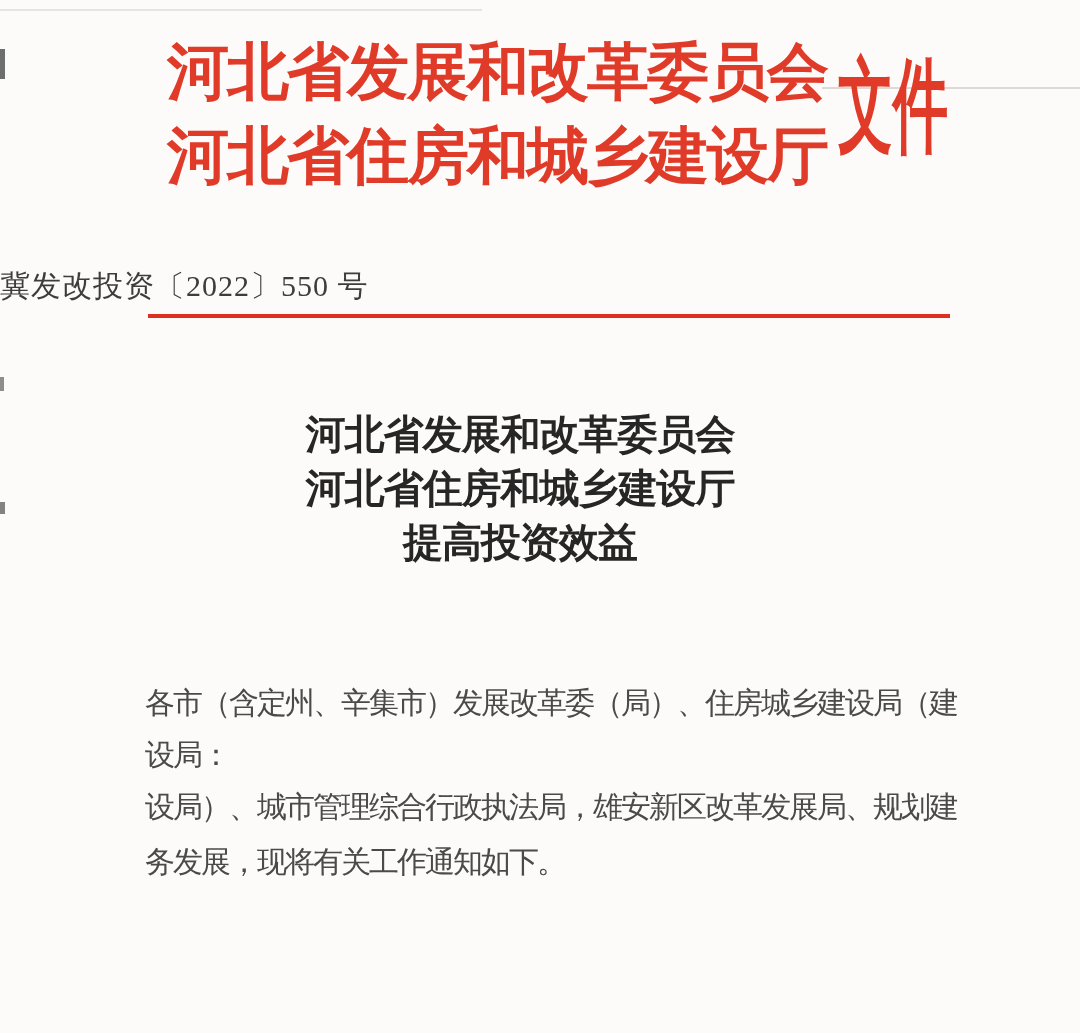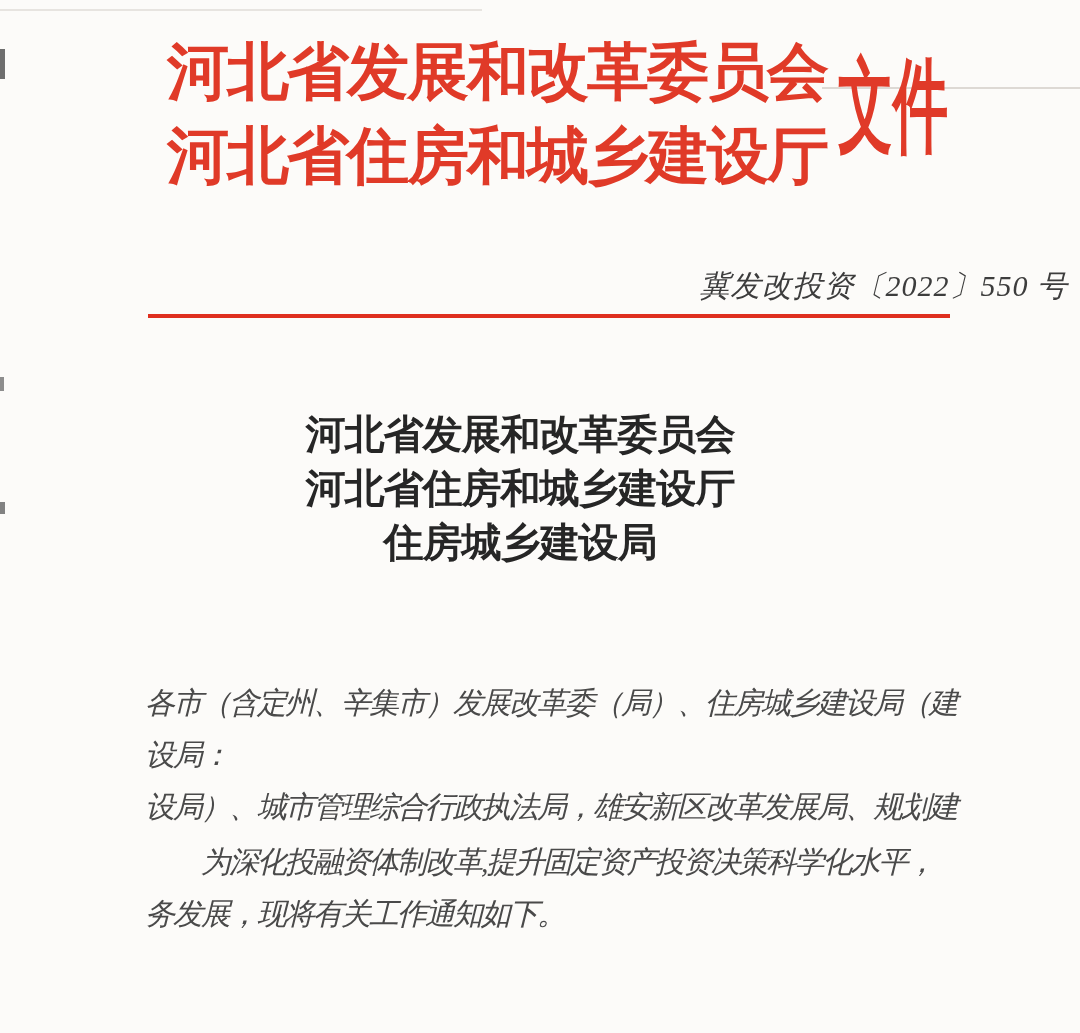--- a/index.html
+++ b/index.html
@@ -57,27 +57,26 @@
     line-height: 102px;
     white-space: nowrap;
     transform: scale(0.55, 1.03);
     transform-origin: top left;
   }
 
   
   .doc-number {
     position: absolute; top: 268px; left: 0;
     width: 1068px;
-    text-align: right;
+    text-align: left;
     color: var(--doc-number-text);
     font-size: 30px;
     line-height: 36px;
     letter-spacing: 1px;
     white-space: nowrap;
-    font-style: italic;
   }
 
   
   .red-rule {
     position: absolute; top: 314px; left: 148px;
     width: 802px; height: 4px;
     background: var(--rule-red);
   }
 
   
@@ -97,21 +96,21 @@
 
   
   .body-block {
     position: absolute; top: 677px; left: 145px;
     width: 812px;
     color: var(--body-text);
     font-size: 30px;
     line-height: 52px;
     letter-spacing: -2px;
   }
-  .body-line { white-space: nowrap; height: 52px; font-style: italic; }
+  .body-line { white-space: nowrap; height: 52px; }
   .para-intro { margin-top: 3px; }
   .line-indent { padding-left: 56px; }
 </style>
 </head>
 <body>
 
 <div class="page">
 
   <div class="scan-line-top"></div>
   <div class="scan-line-right"></div>
@@ -125,28 +124,27 @@
   </div>
   <div class="doc-label">文件</div>
 
   <div class="doc-number">冀发改投资〔2022〕550 号</div>
 
   <div class="red-rule"></div>
 
   <div class="title-block">
     <div class="title-line">河北省发展和改革委员会</div>
     <div class="title-line">河北省住房和城乡建设厅</div>
-    <div class="title-line">住房城乡建设局</div>
+    <div class="title-line">提高投资效益</div>
   </div>
 
   <div class="body-block">
     <div class="para-addressee">
       <div class="body-line">各市（含定州、辛集市）发展改革委（局）、住房城乡建设局（建</div>
       <div class="body-line">设局：</div>
       <div class="body-line">设局）、城市管理综合行政执法局，雄安新区改革发展局、规划建</div>
     </div>
     <div class="para-intro">
-      <div class="body-line line-indent">为深化投融资体制改革,提升固定资产投资决策科学化水平，</div>
       <div class="body-line">务发展，现将有关工作通知如下。</div>
     </div>
   </div>
 
 </div>
 
 </body></html>

